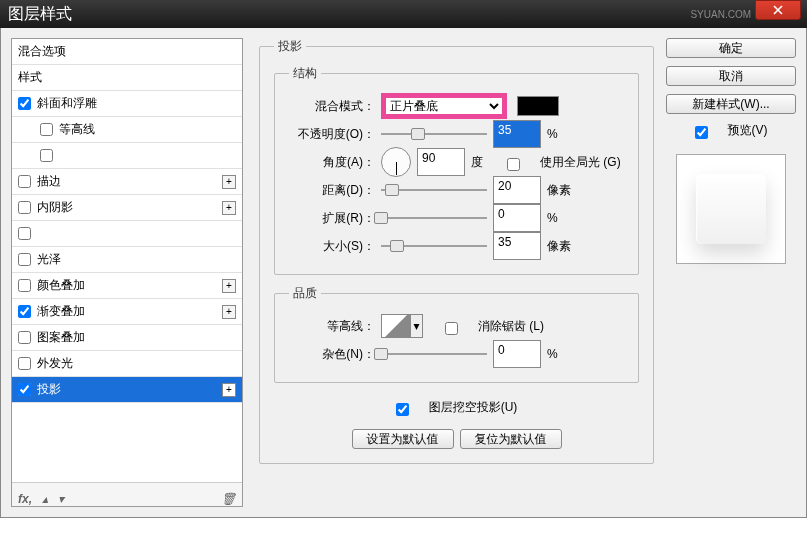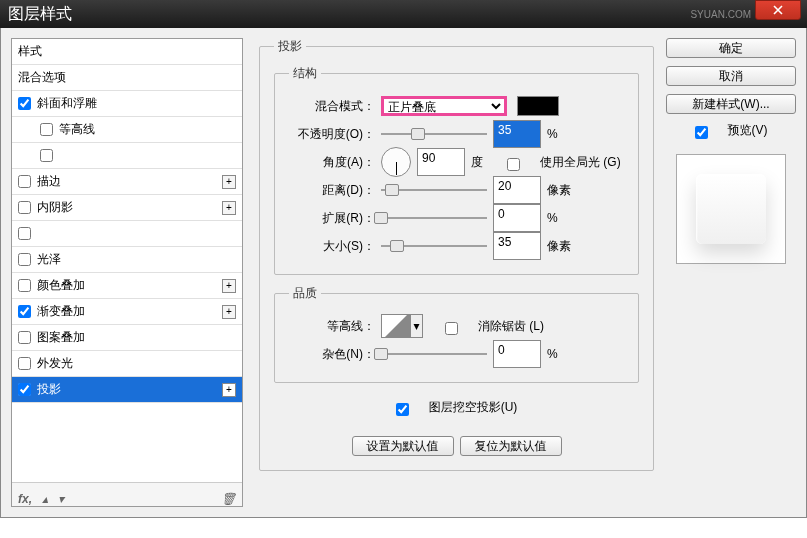--- a/index.html
+++ b/index.html
@@ -32,34 +32,34 @@
 fieldset > legend { padding: 0 4px; color: #333; }
 
 .row { display: flex; align-items: center; height: 28px; gap: 6px; }
 .row .lbl { width: 86px; text-align: right; }
 .row .slider-wrap { width: 106px; display: flex; align-items: center; }
 .slider { width: 100%; height: 2px; background: #a0a0a0; position: relative; }
 .slider .thumb { position: absolute; top: -5px; width: 14px; height: 12px; background: #e8e8e8; border: 1px solid #888; border-radius: 2px; transform: translateX(-50%); }
 .numbox { width: 48px; height: 28px; border: 1px solid #888; padding: 0 4px; background: #fff; line-height: 18px; }
 .numbox.hl { background: #1a6fd8; color: #fff; }
 .unit { width: 30px; }
-select.combo { width: 126px; height: 20px; border: 3px solid #ec4899; background: #fff; }
+select.combo { width: 126px; height: 26px; border: 5px solid #ec4899; background: #fff; }
 .swatch { width: 42px; height: 20px; background: #000; border: 1px solid #888; margin-left: 4px; }
 
 .angle-dial { width: 30px; height: 30px; border: 1px solid #888; border-radius: 50%; background: #fcfcfc; position: relative; }
 .angle-dial::after { content: ''; position: absolute; left: 50%; top: 50%; width: 1px; height: 13px; background: #000; transform-origin: top center; transform: rotate(0deg); }
 
 .contour { width: 30px; height: 24px; border: 1px solid #888; background: linear-gradient(135deg, #fff 48%, #888 52%); display: inline-block; }
 .contour-wrap { display: flex; align-items: center; }
 .contour-wrap .dd { width: 12px; height: 24px; border: 1px solid #888; border-left: none; background: #eee; display: flex; align-items: center; justify-content: center; }
 
 .chk { display: inline-flex; align-items: flex-end; gap: 20px; }
 .chk input { margin: 0; }
 
-.btns-row { display: flex; gap: 6px; justify-content: center; margin-top: 15px; }
+.btns-row { display: flex; gap: 6px; justify-content: center; margin-top: 8px; }
 .btn { height: 20px; padding: 0 14px; border: 1px solid #888; background: linear-gradient(#fdfdfd, #e5e5e5); border-radius: 3px; cursor: pointer; display: inline-flex; align-items: center; justify-content: center; }
 
 .rightcol { width: 130px; display: flex; flex-direction: column; gap: 8px; }
 .rightcol .btn { width: 100%; }
 .preview-chk { text-align: center; }
 .preview-box { width: 110px; height: 110px; border: 1px solid #aaa; background: #fff; margin: 4px auto 0; display: flex; align-items: center; justify-content: center; }
 .preview-inner { width: 70px; height: 70px; background: linear-gradient(#fff, #f0f0f0); border-radius: 6px; box-shadow: 0 10px 20px rgba(0,0,0,.15), inset 1px 1px 2px #fff; }
 
 input[type=checkbox] { width: 13px; height: 13px; }
 </style>
@@ -74,24 +74,24 @@
         <path d="M1 1 L9 9 M9 1 L1 9" stroke="#fff" stroke-width="1.6"></path>
       </svg>
   </div>
 </div>
 
 <div class="content">
 
   <div class="sidebar">
     <div class="sidebar-list" id="sidebar-list">
         <div class="sidebar-item">
+          <span class="label">混合选项</span>
+        </div>
+        <div class="sidebar-item">
           <span class="label">样式</span>
-        </div>
-        <div class="sidebar-item">
-          <span class="label">混合选项</span>
         </div>
         <div class="sidebar-item">
           <input type="checkbox" class="cb" checked="" style="">
           <span class="label">斜面和浮雕</span>
         </div>
         <div class="sidebar-item sub">
           <input type="checkbox" class="cb" style="">
           <span class="label">等高线</span>
         </div>
         <div class="sidebar-item sub">

